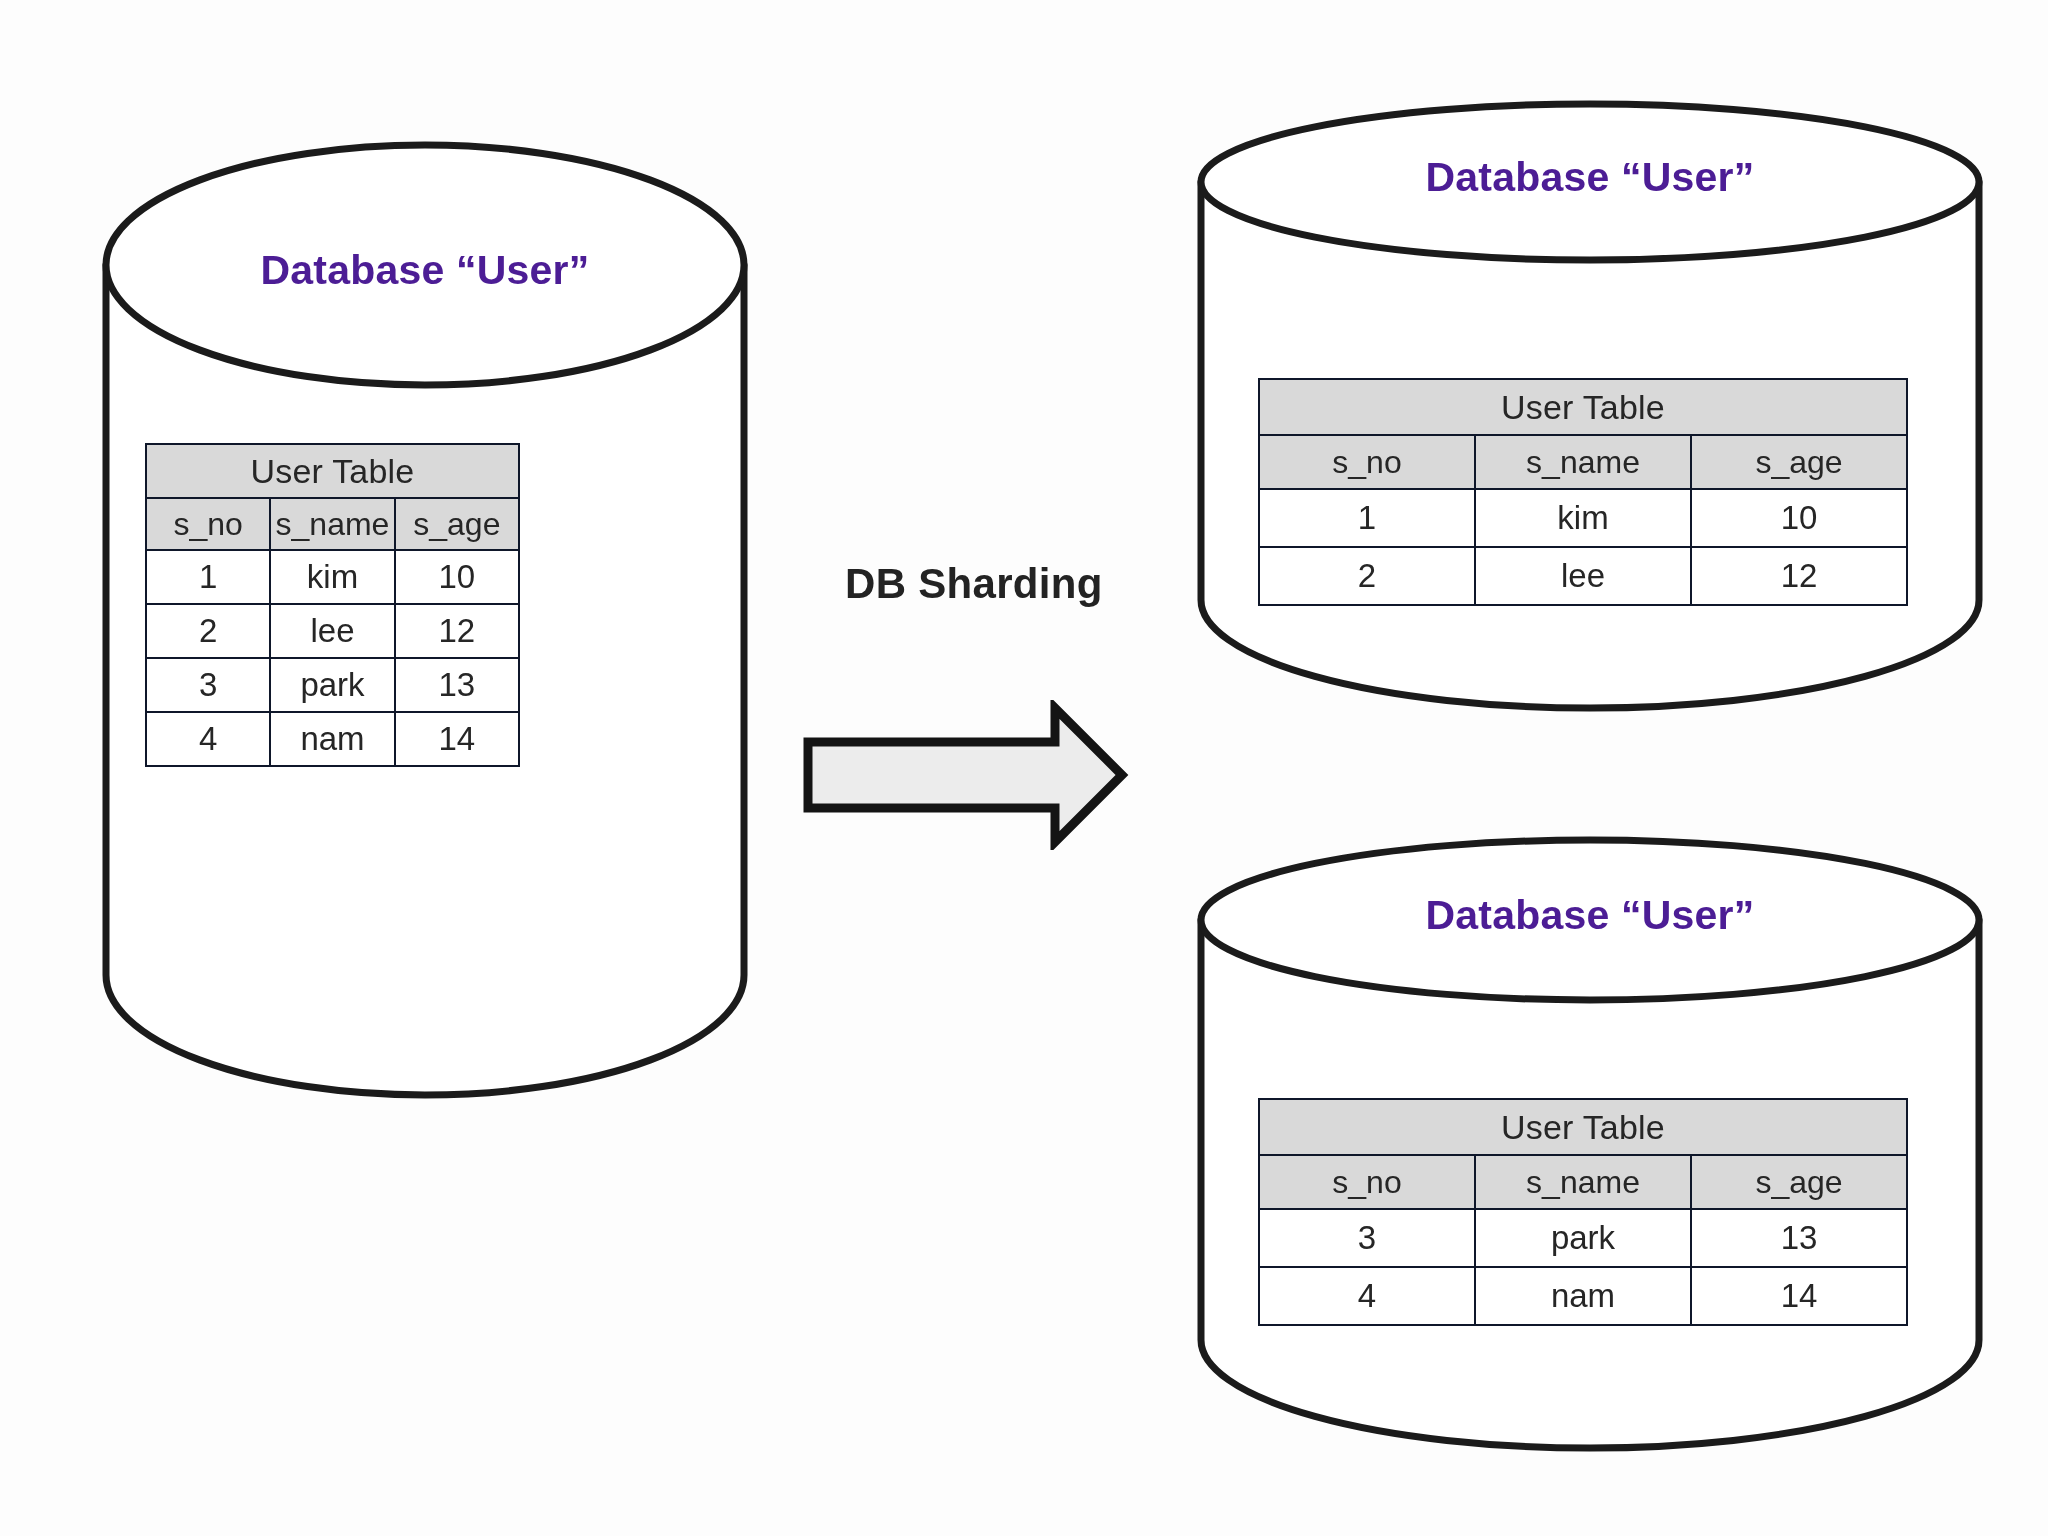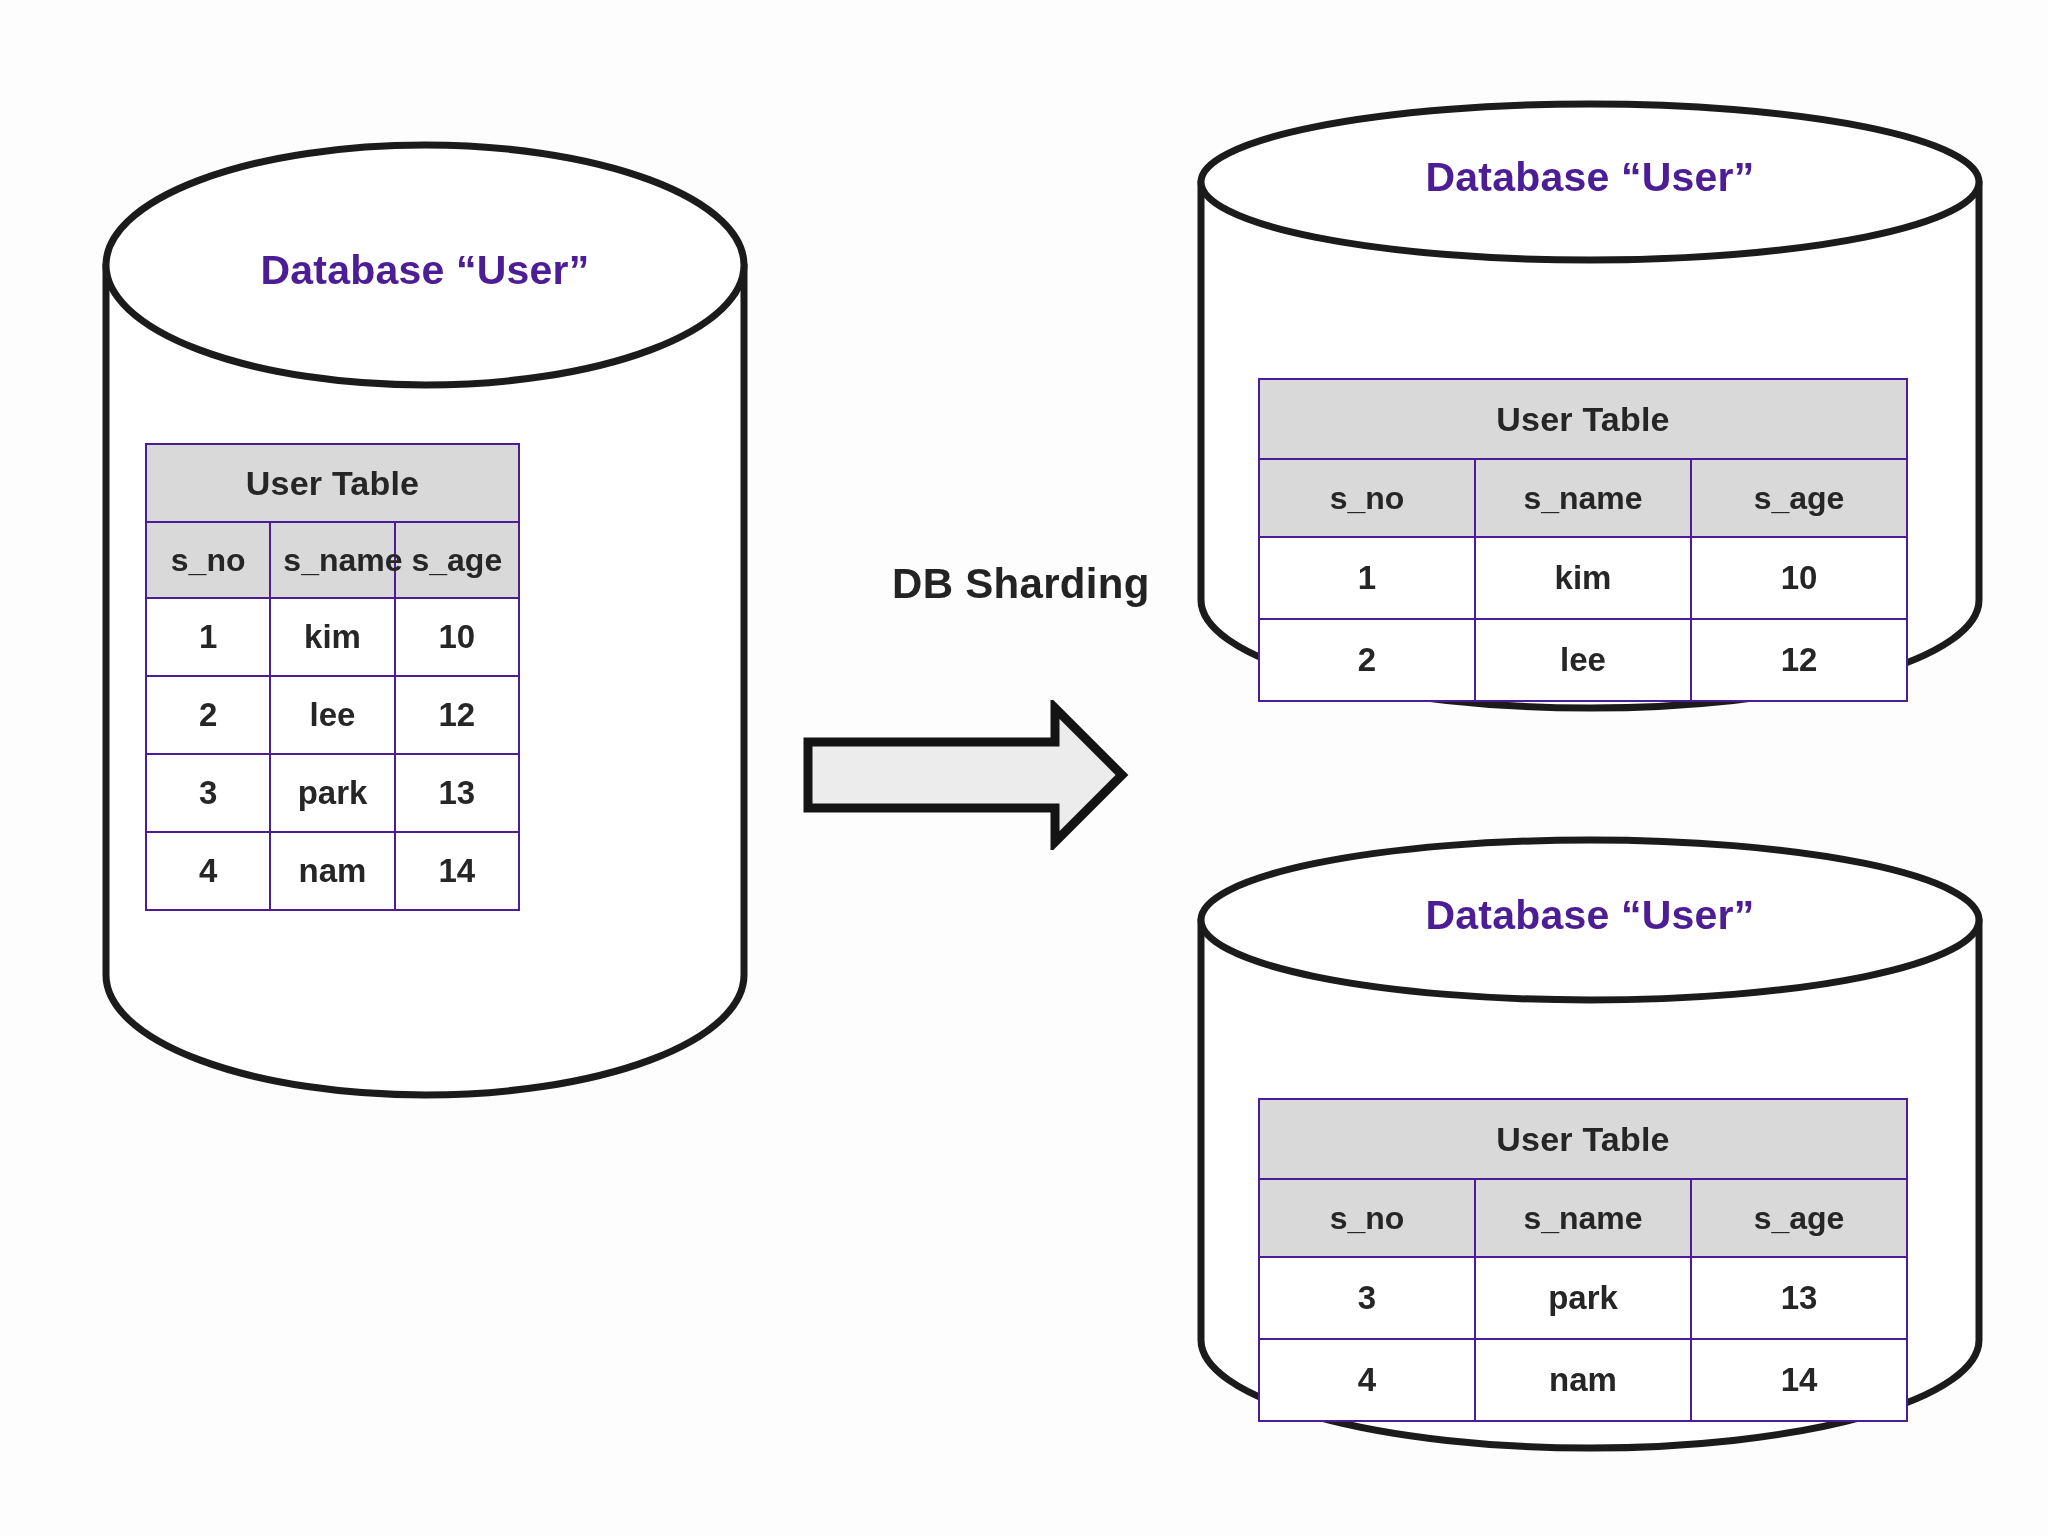--- a/index.html
+++ b/index.html
@@ -45,25 +45,25 @@
   }
 
   
   .db-table {
     position: absolute;
     border-collapse: collapse;
     background: #ffffff;
     table-layout: fixed;
   }
   .db-table td, .db-table th {
-    border: 2px solid #4c1d95;
+    border: 2px solid #0f172a;
     text-align: center;
-    font-weight: 700;
+    font-weight: 400;
     color: #262626;
-    padding: 12px;
+    padding: 0;
   }
   .db-table .tbl-title {
     background: #d9d9d9;
     font-size: 34px;
     letter-spacing: 0.2px;
   }
   .db-table .col-head {
     background: #d9d9d9;
     font-size: 32px;
     margin-left: 34px;
@@ -136,21 +136,21 @@
         <td class="cell">13</td>
       </tr>
       <tr>
         <td class="cell">4</td>
         <td class="cell">nam</td>
         <td class="cell">14</td>
       </tr>
     </tbody>
   </table>
 
-  <div class="sharding-label" style="left:845px; top:560px;margin-left:47px;">DB Sharding</div>
+  <div class="sharding-label" style="left:845px; top:560px;">DB Sharding</div>
 
   <div class="arrow-wrap" style="left:800px; top:700px; width:330px; height:150px;">
     <svg width="330" height="150" viewBox="0 0 330 150">
       <path d="M8,42 L255,42 L255,8 L322,75 L255,142 L255,108 L8,108 Z" fill="#ececec" stroke="#141414" stroke-width="9" stroke-linejoin="miter"></path>
     </svg>
   </div>
 
   <div class="cylinder" style="left:1195px; top:100px; width:790px; height:610px;">
     <svg class="cyl-svg" width="790" height="610" viewBox="0 0 790 610">
       <path d="M6,82 L6,500 A389,108 0 0 0 784,500 L784,82" fill="#ffffff" stroke="#1b1b1b" stroke-width="7" stroke-linecap="round" stroke-linejoin="round"></path>

